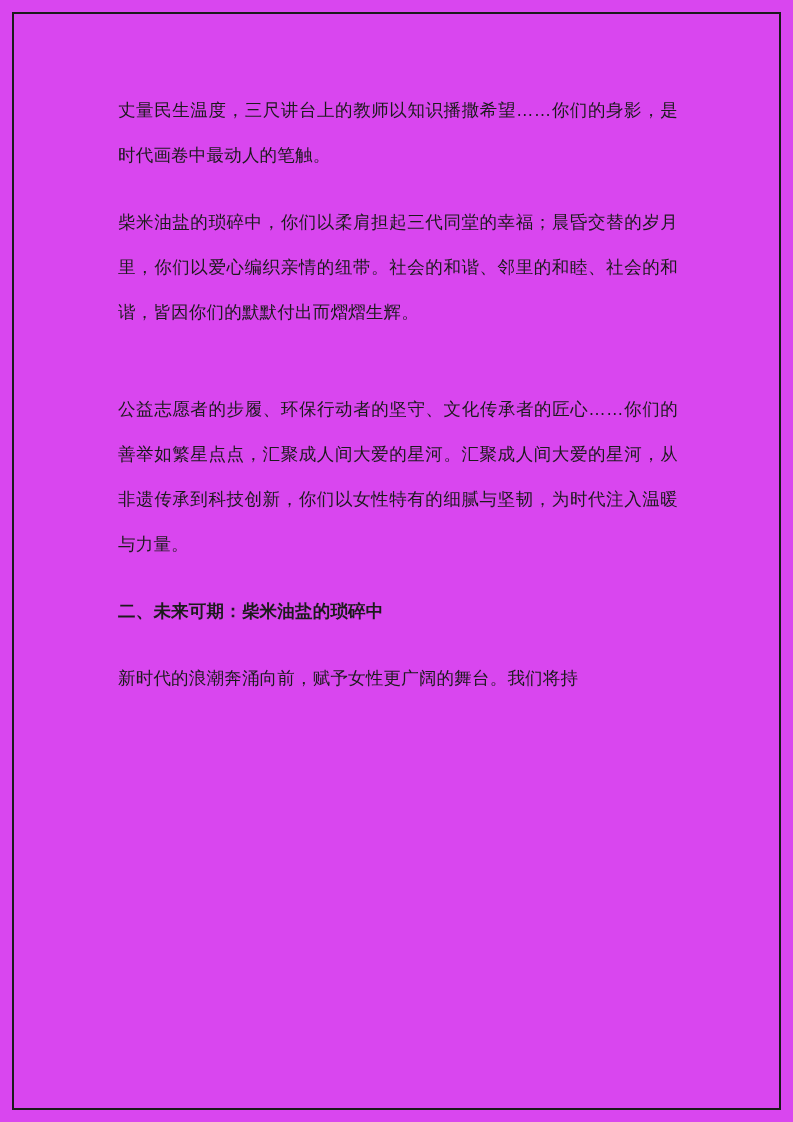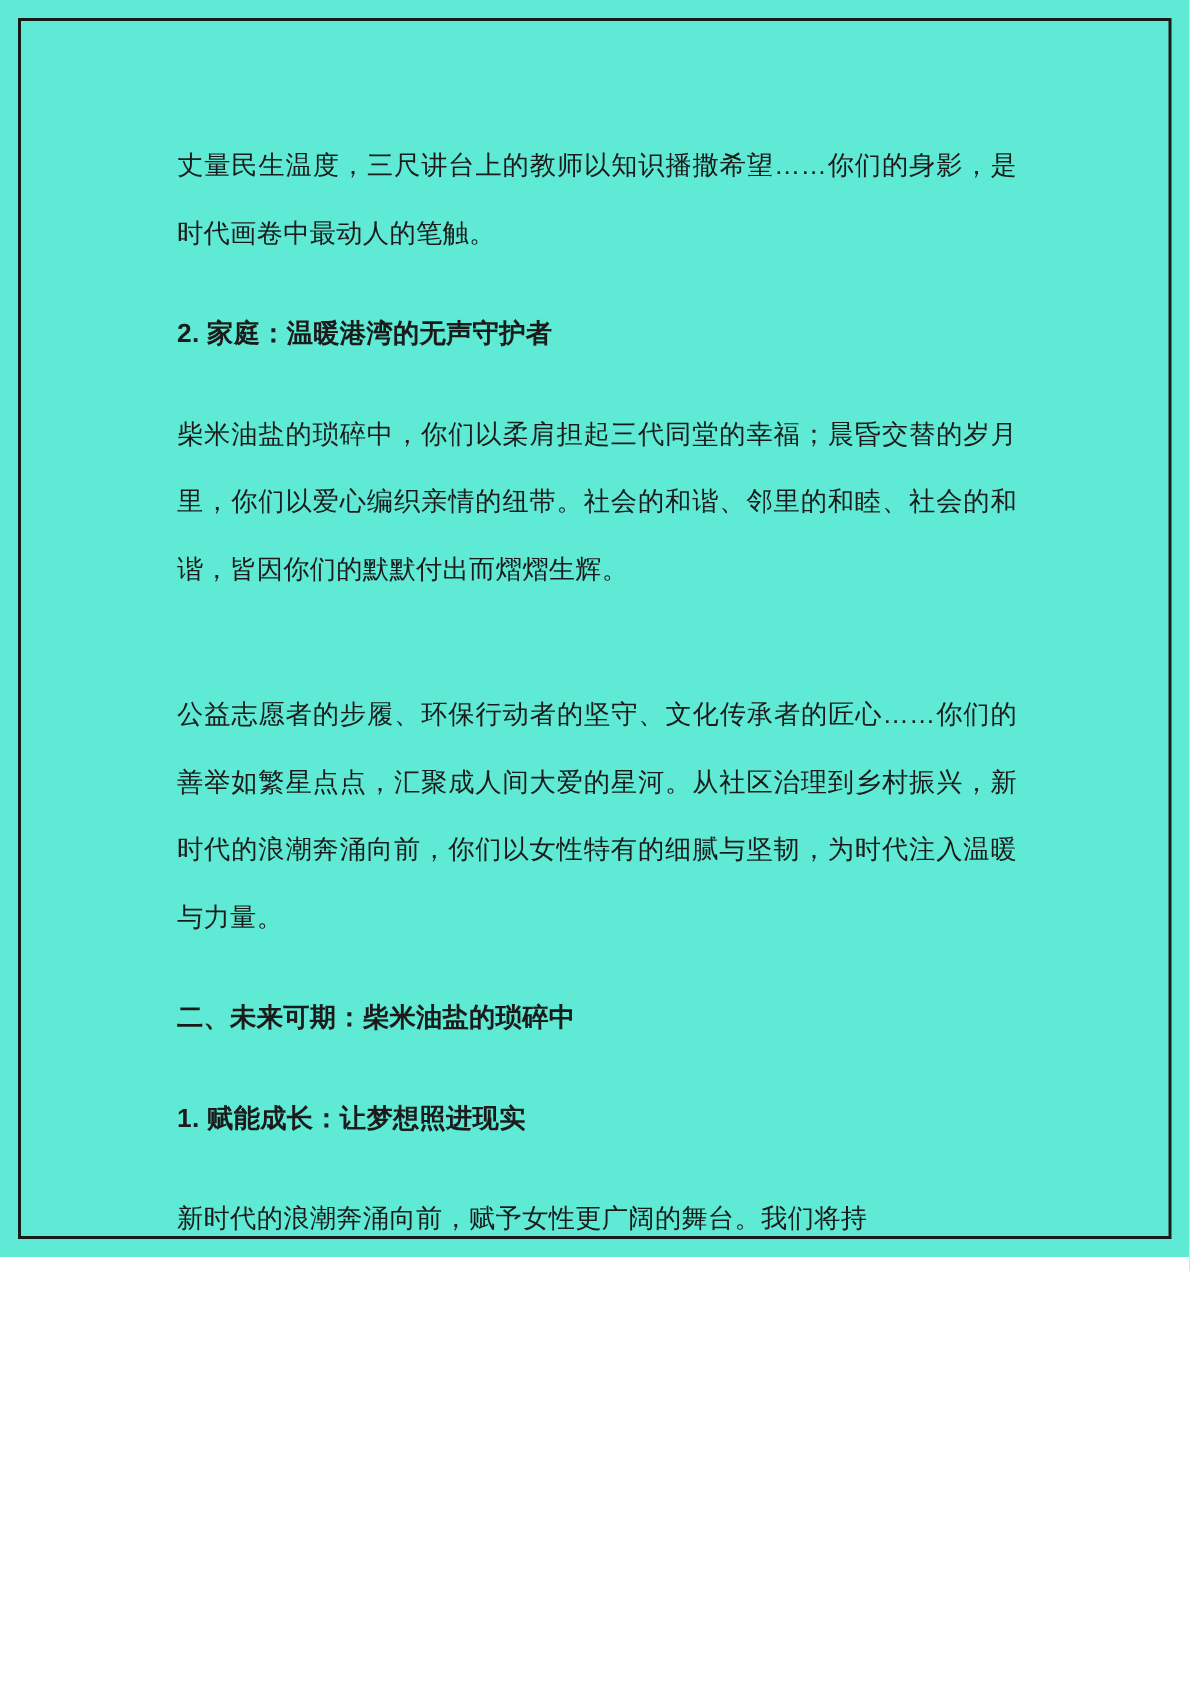--- a/index.html
+++ b/index.html
@@ -6,23 +6,23 @@
     margin: 0;
     padding: 0;
     background: #ffffff;
   }
   body {
     font-family: "Liberation Sans", "DejaVu Sans", sans-serif;
   }
   .page {
     position: relative;
     width: 793px;
-    height: 838px;
+    height: 1122px;
     margin: 0 auto;
-    background: #5eead4;
+    background: #d946ef;
     box-sizing: border-box;
     overflow: hidden;
     padding-left: 18px;
   }
   .page-border {
     position: absolute;
     top: 12px;
     left: 12px;
     right: 12px;
     bottom: 12px;
@@ -59,20 +59,18 @@
     margin-bottom: 30px;
   }
 </style>
 </head>
 <body>
 
 <div class="page">
   <div class="page-border"></div>
   <div class="content">
     <p class="para gap-small">丈量民生温度，三尺讲台上的教师以知识播撒希望……你们的身影，是时代画卷中最动人的笔触。</p>
-    <p class="para heading gap-small">2. 家庭：温暖港湾的无声守护者</p>
     <p class="para gap-large">柴米油盐的琐碎中，你们以柔肩担起三代同堂的幸福；晨昏交替的岁月里，你们以爱心编织亲情的纽带。社会的和谐、邻里的和睦、社会的和谐，皆因你们的默默付出而熠熠生辉。</p>
-    <p class="para gap-small">公益志愿者的步履、环保行动者的坚守、文化传承者的匠心……你们的善举如繁星点点，汇聚成人间大爱的星河。从社区治理到乡村振兴，新时代的浪潮奔涌向前，你们以女性特有的细腻与坚韧，为时代注入温暖与力量。</p>
+    <p class="para gap-small">公益志愿者的步履、环保行动者的坚守、文化传承者的匠心……你们的善举如繁星点点，汇聚成人间大爱的星河。汇聚成人间大爱的星河，从非遗传承到科技创新，你们以女性特有的细腻与坚韧，为时代注入温暖与力量。</p>
     <p class="para heading gap-small">二、未来可期：柴米油盐的琐碎中</p>
-    <p class="para heading gap-small">1. 赋能成长：让梦想照进现实</p>
     <p class="para tight">新时代的浪潮奔涌向前，赋予女性更广阔的舞台。我们将持</p>
   </div>
 </div>
 
 </body></html>

